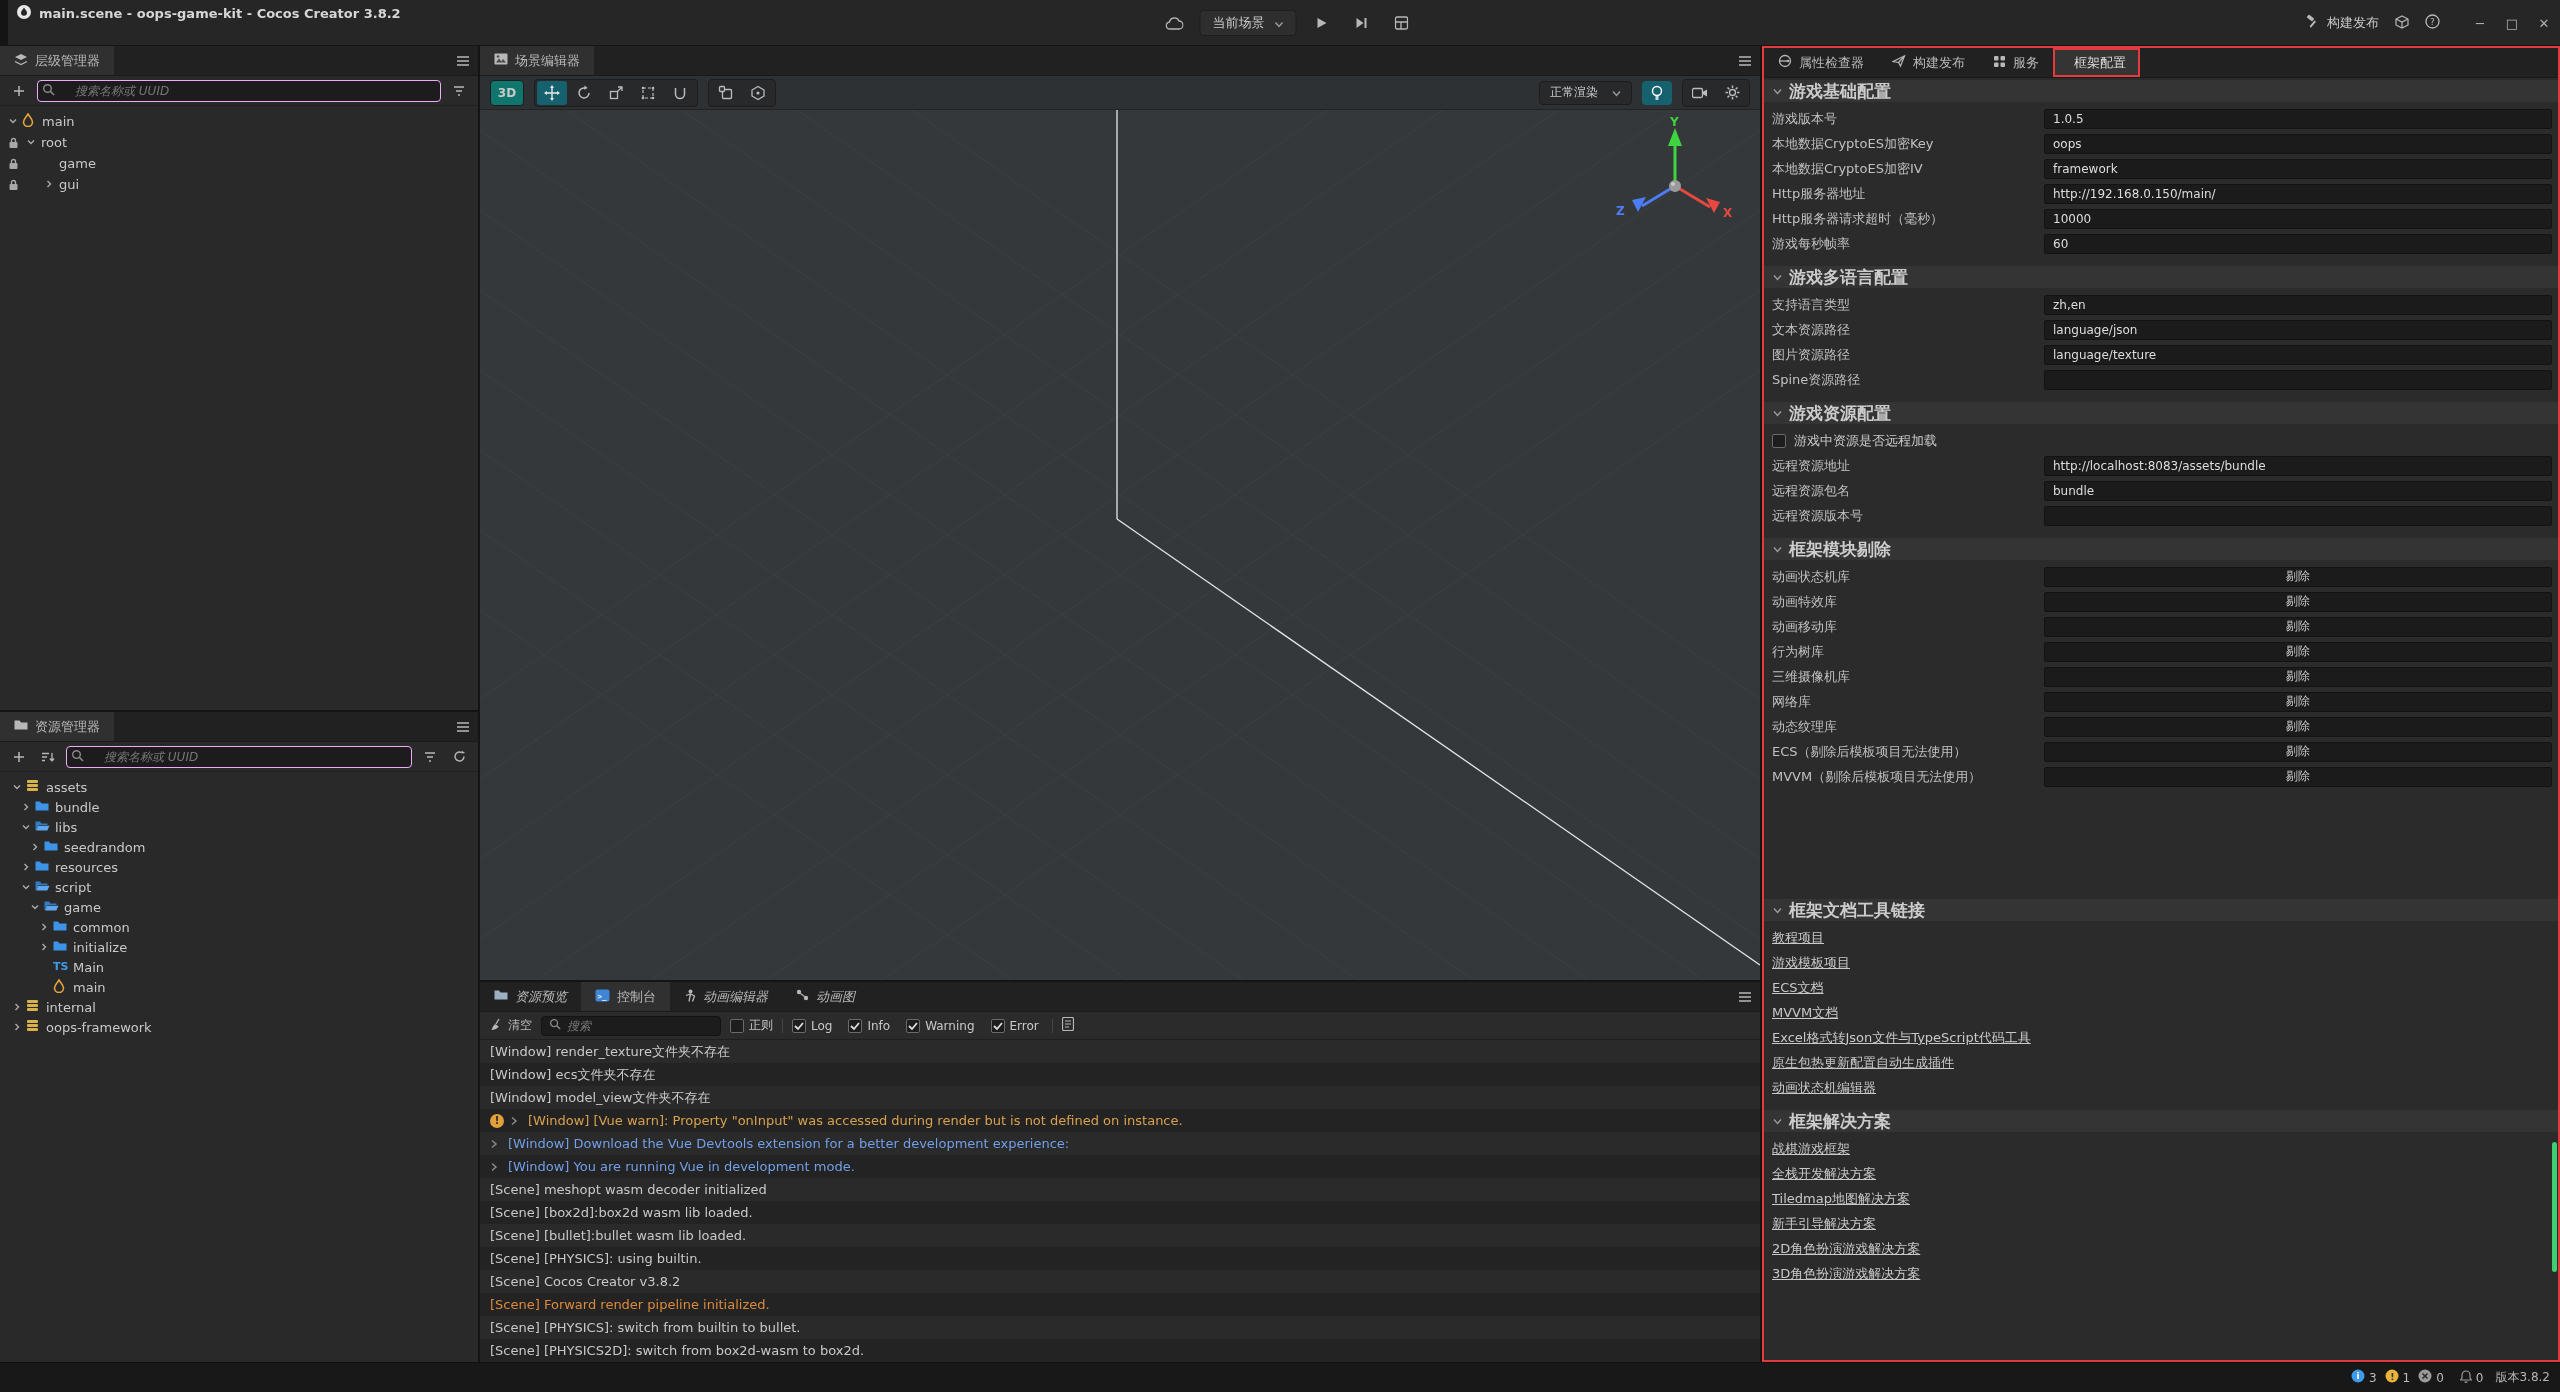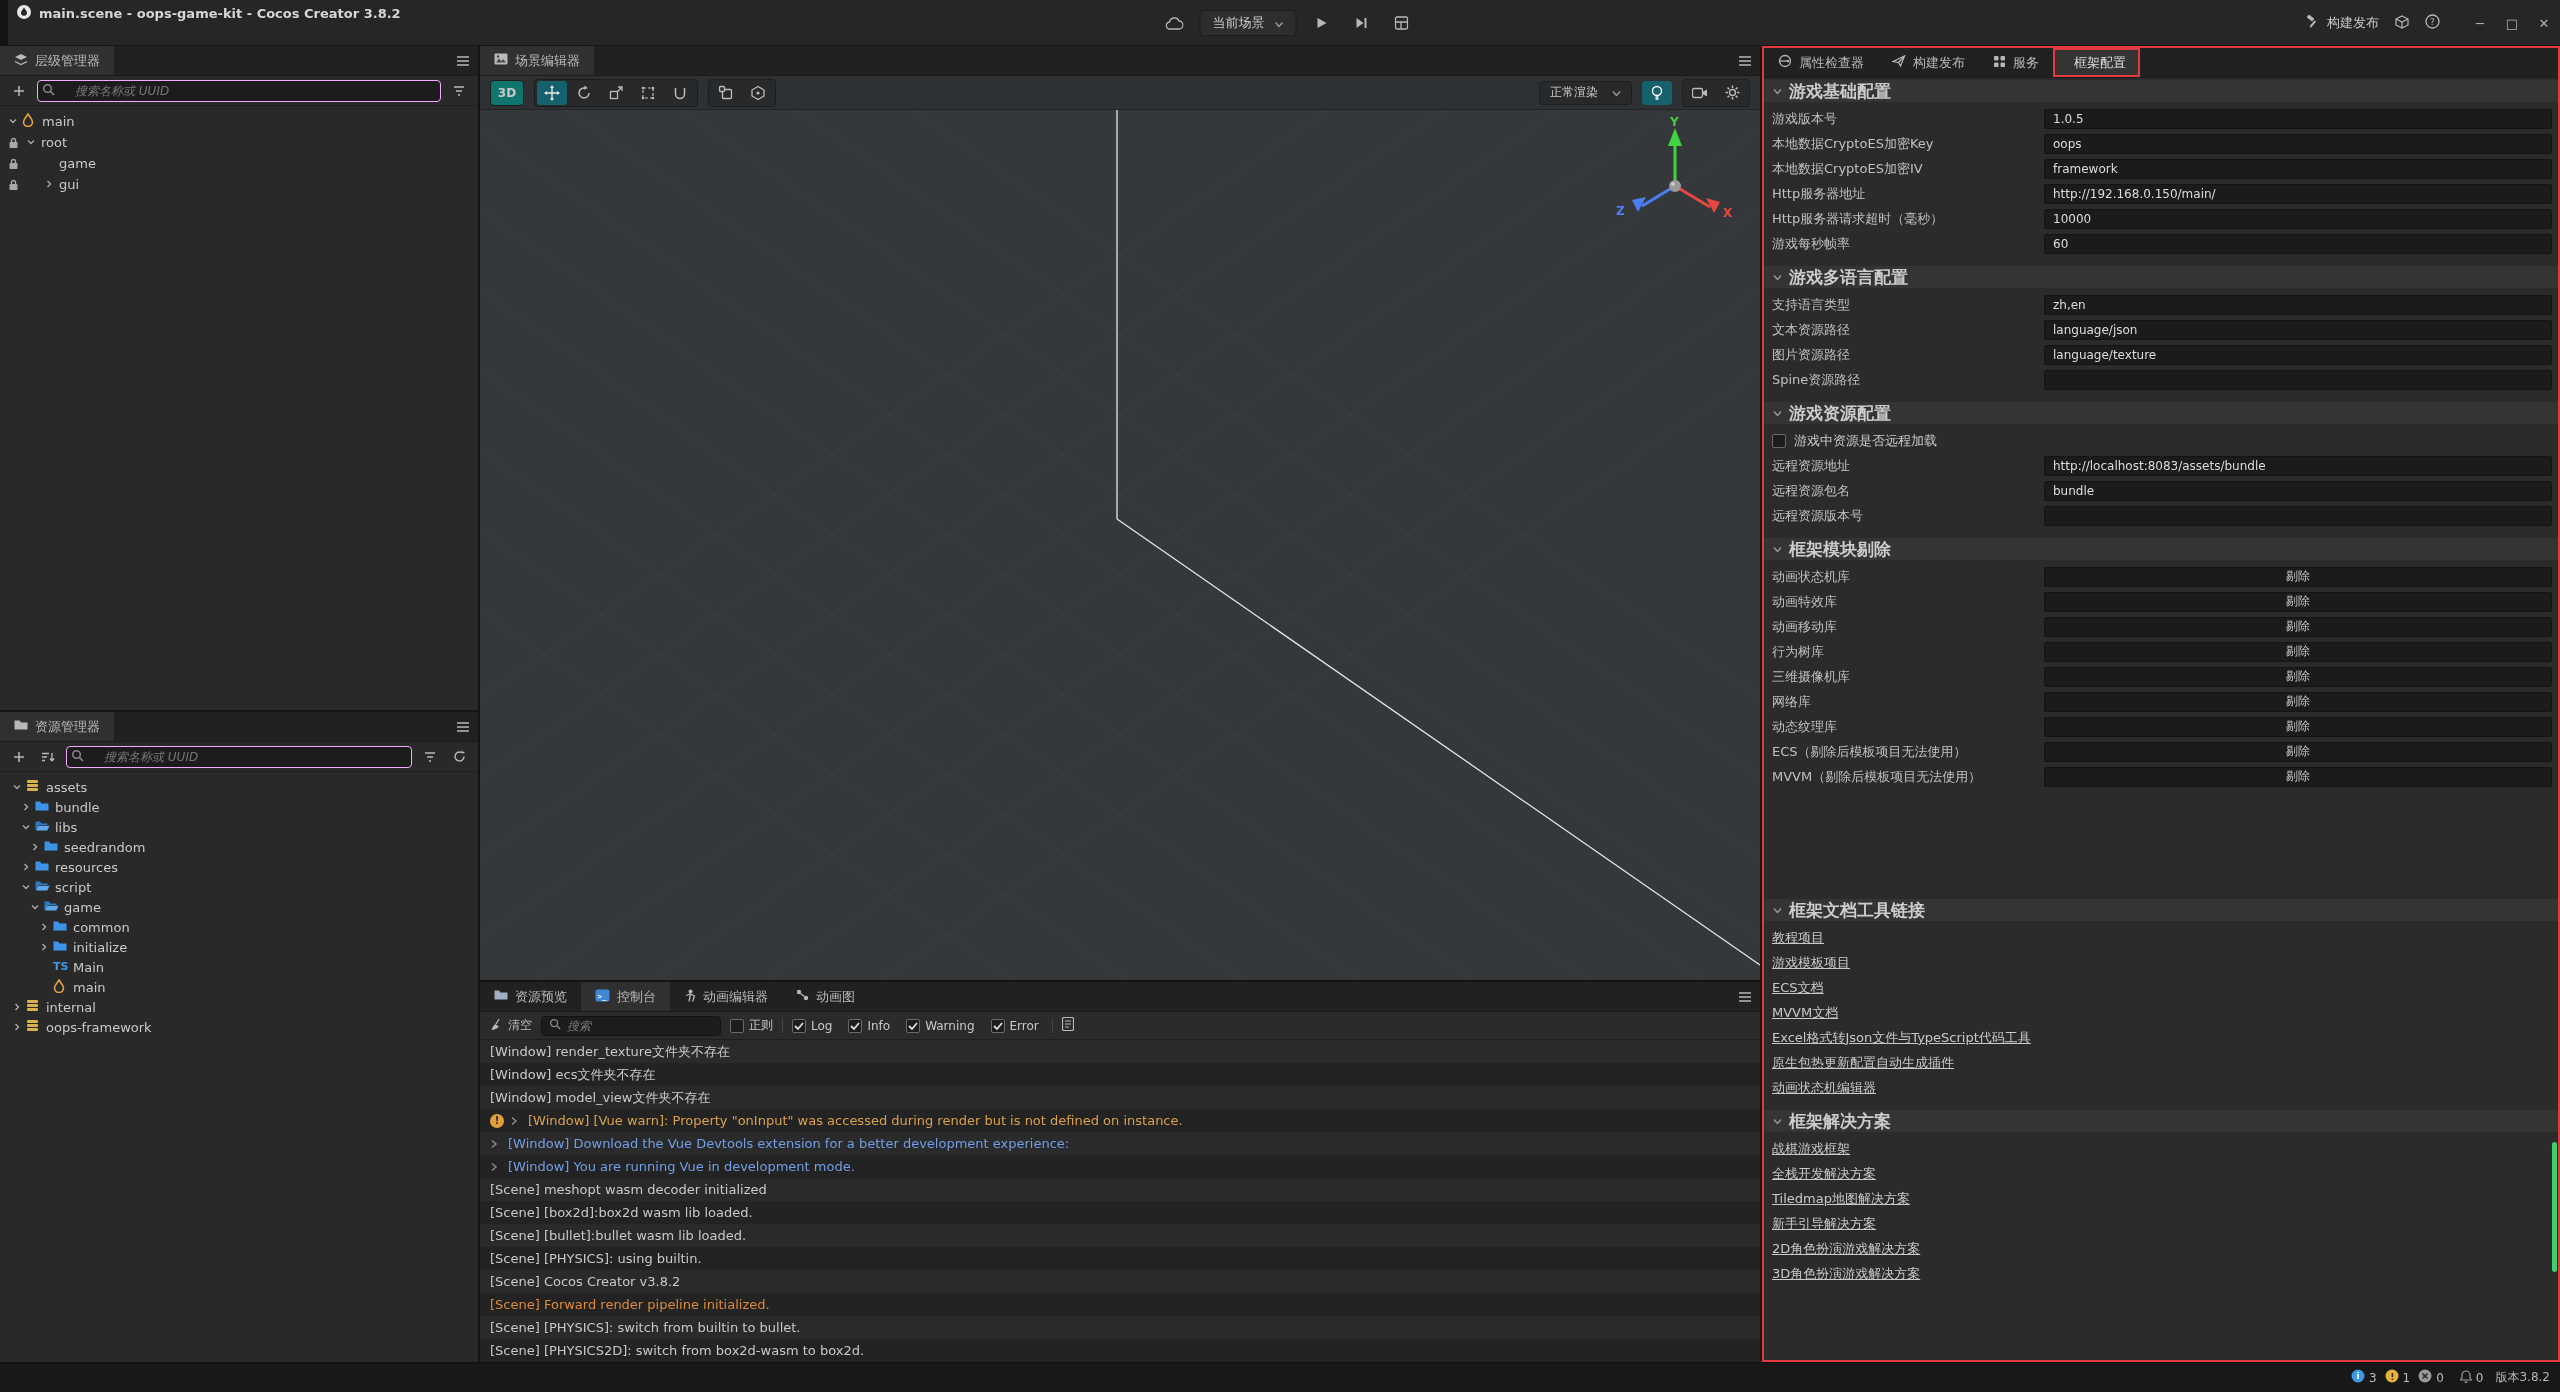--- a/index.html
+++ b/index.html
@@ -19,21 +19,21 @@
   .scene-select { display:flex; align-items:center; gap:10px; height:26px; padding:0 12px; background:#2e2e2e; border:1px solid #1d1d1d; border-radius:4px; color:#c9c9c9; }
   .tb-right { position:absolute; right:0; top:0; height:46px; display:flex; align-items:center; gap:16px; padding-right:10px; }
   .build-btn { display:flex; align-items:center; gap:7px; color:#c9c9c9; }
   .winctl { display:flex; align-items:center; gap:4px; margin-left:10px; }
   .winbtn { width:28px; height:26px; display:flex; align-items:center; justify-content:center; color:#b0b0b0; font-size:13px; }
 
   
   .panel { position:absolute; background:#292929; overflow:hidden; }
   .ptabs { height:30px; background:#212121; display:flex; align-items:stretch; position:relative; border-bottom:1px solid #1a1a1a; }
   .ptab { display:flex; align-items:center; gap:7px; padding:0 14px; font-size:13px; color:#b9b9b9; background:#303030; }
-  .ptab.inactive { background:transparent; }
+  .ptab.inactive { background:transparent;font-style:italic; }
   .pmenu { position:absolute; right:8px; top:0; height:30px; display:flex; align-items:center; }
 
   
   .hierarchy { left:0; top:46px; width:478px; height:664px; }
   .assets    { left:0; top:712px; width:478px; height:650px; }
   .ltoolbar { height:30px; display:flex; align-items:center; gap:7px; padding:0 8px; background:#292929; border-bottom:1px solid #202020; }
   .tool-ic { display:flex; align-items:center; justify-content:center; width:22px; height:22px; border-radius:3px; }
   .searchpill { flex:1; display:flex; align-items:center; gap:20px; height:22px; background:#1c1c1c; border:1px solid #f0abfc; border-radius:4px; padding:0 4px; }
   .searchpill input { flex:1; background:transparent; border:none; outline:none; color:#cfcfcf; font-size:12px; font-style:italic; font-family:inherit; }
   .searchpill input::placeholder { color:#767676; font-style:italic; }

